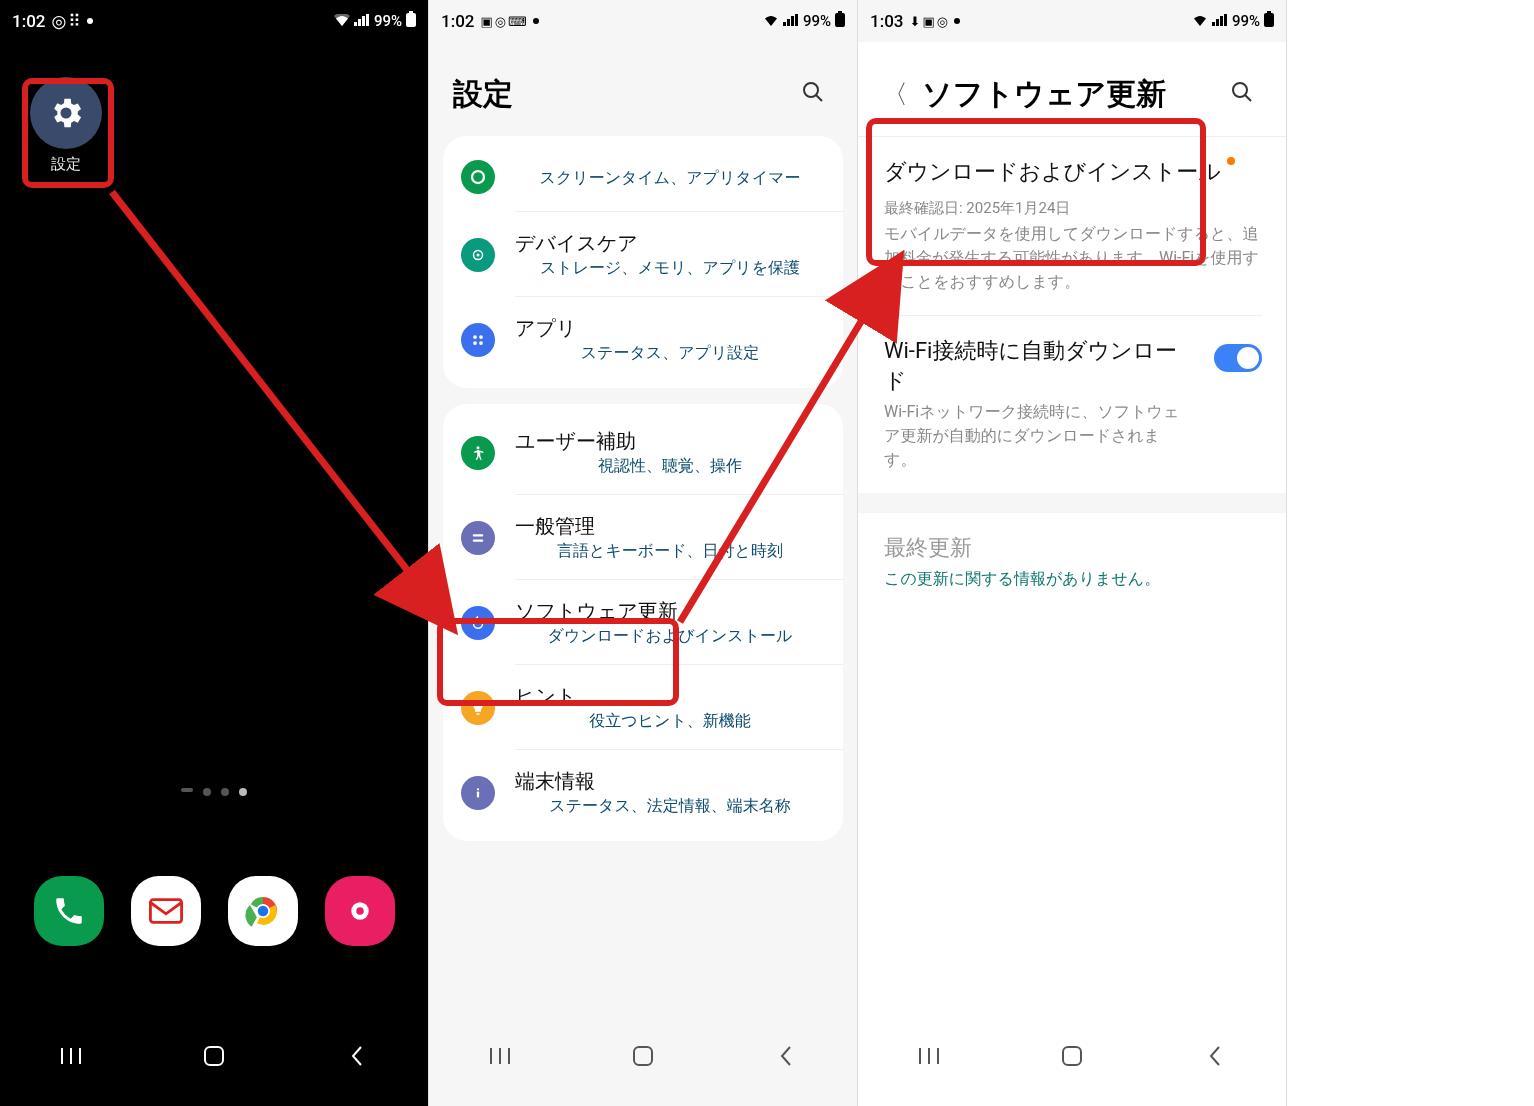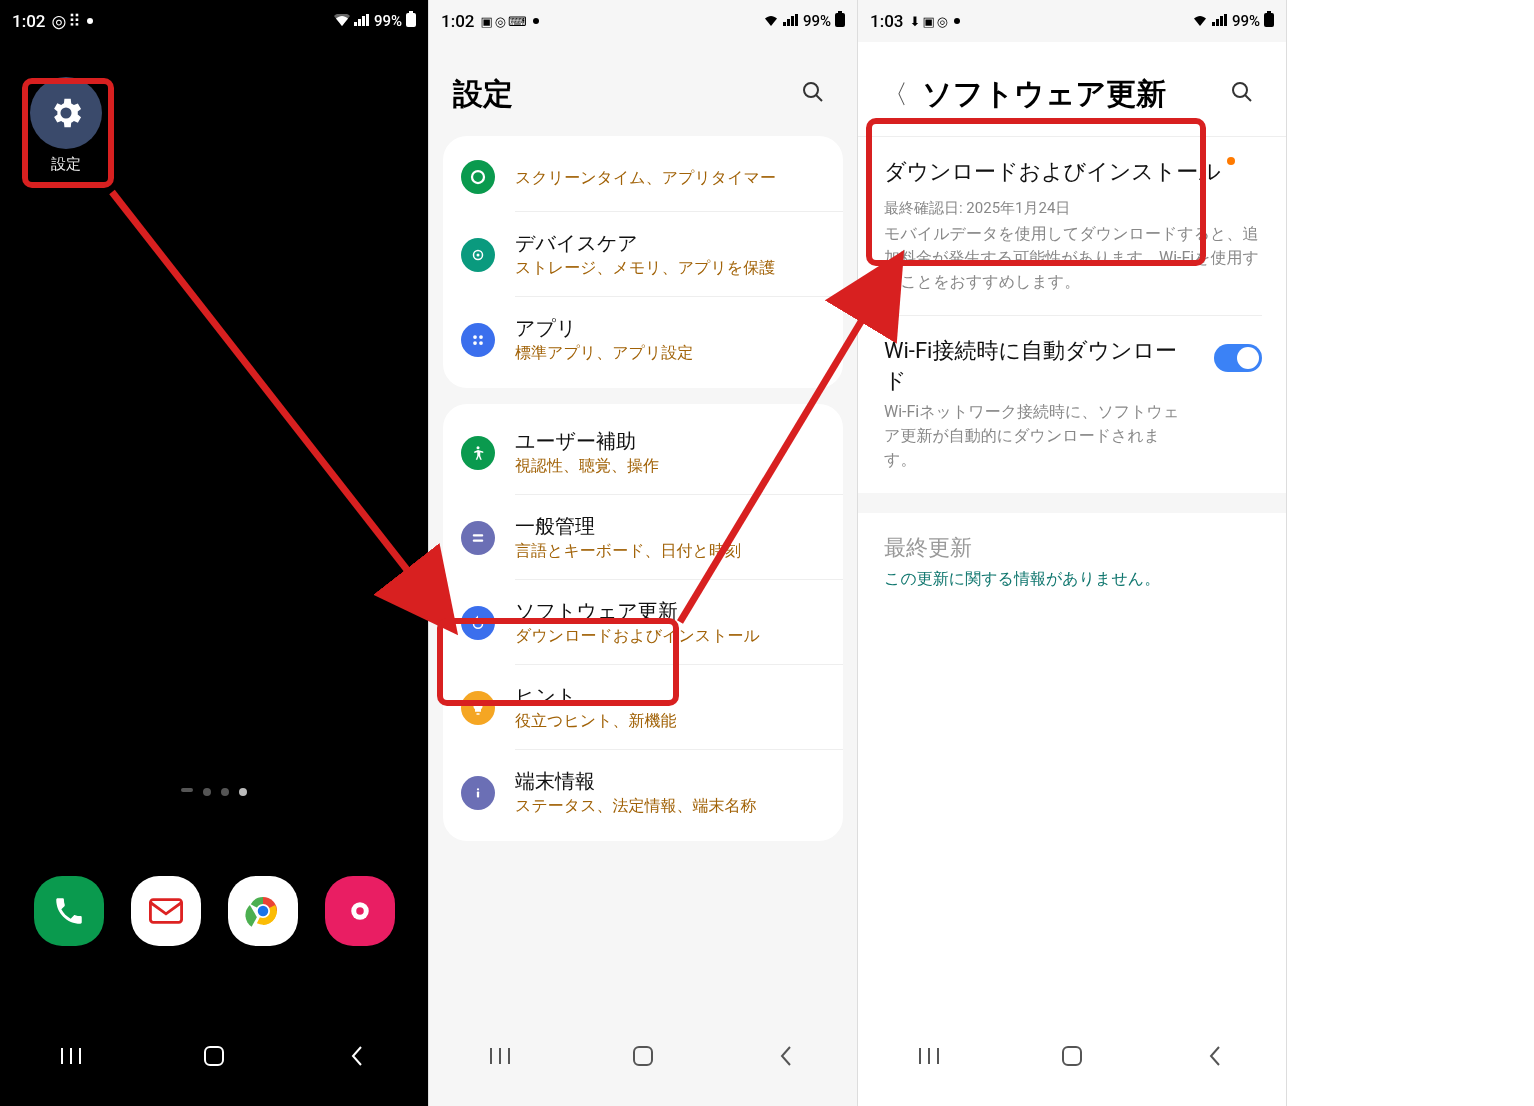--- a/index.html
+++ b/index.html
@@ -39,21 +39,21 @@
   .search-btn { padding: 8px; }
   .back-btn { margin-right: 14px; font-size: 26px; color: #555; }
 
   .card { background: #fff; border-radius: 24px; margin: 0 14px 16px; padding: 6px 0; }
   .row { display: flex; align-items: center; padding: 18px 18px; position: relative; }
   .row:not(:last-child)::after { content: ""; position: absolute; left: 72px; right: 0; bottom: 0; height: 1px; background: #eee; }
   .row-icon { width: 34px; height: 34px; border-radius: 17px; display: flex; align-items: center; justify-content: center; margin-right: 20px; flex-shrink: 0; }
   .row-icon svg { width: 18px; height: 18px; fill: #fff; }
   .row-text { flex: 1; min-width: 0; }
   .row-title { font-size: 20px; color: #111; line-height: 1.3; }
-  .row-sub { font-size: 16px; color: #a16207; margin-top: 2px; }
+  .row-sub { font-size: 16px; color: #0c4a6e; margin-top: 2px; text-align: center; }
 
   
   .update-item { padding: 20px 26px; background: #fff; margin-bottom: 1px; position: relative; }
   .update-title { font-size: 22px; color: #111; margin-bottom: 4px; position: relative; display: inline-block; }
   .update-title .orange-dot { width: 8px; height: 8px; border-radius: 4px; background: #ff7a00; position: absolute; top: 0; right: -14px; }
   .update-meta { font-size: 15px; color: #888; margin-bottom: 4px; margin-top: 8px; }
   .update-desc { font-size: 16px; color: #888; line-height: 1.5; }
   .toggle { width: 48px; height: 28px; border-radius: 14px; background: #3b82f6; position: absolute; right: 24px; top: 28px; }
   .toggle::after { content: ""; width: 22px; height: 22px; border-radius: 11px; background: #fff; position: absolute; right: 3px; top: 3px; }
   .divider-section { background: #f6f6f6; height: 20px; }
@@ -236,21 +236,21 @@
         <div class="row-icon" style="background:#3b6fed">
             <svg viewBox="0 0 24 24" fill="#fff">
               <circle cx="8" cy="8" r="2.5"></circle>
               <circle cx="16" cy="8" r="2.5"></circle>
               <circle cx="8" cy="16" r="2.5"></circle>
               <circle cx="16" cy="16" r="2.5"></circle>
             </svg>
           </div>
         <div class="row-text">
           <div class="row-title">アプリ</div>
-          <div class="row-sub">標準アプリ、アプリ設定</div>
+          <div class="row-sub">ステータス、アプリ設定</div>
         </div>
       </div>
     </div>
 
     <div class="card">
       <div class="row">
         <div class="row-icon" style="background:#0a9a4e">
             <svg viewBox="0 0 24 24" fill="#fff">
               <circle cx="12" cy="5" r="2"></circle>
               <path d="M12 8l-5 2v2l4-1v5l-2 5h2l2-5 2 5h2l-2-5v-5l4 1v-2z"></path>

